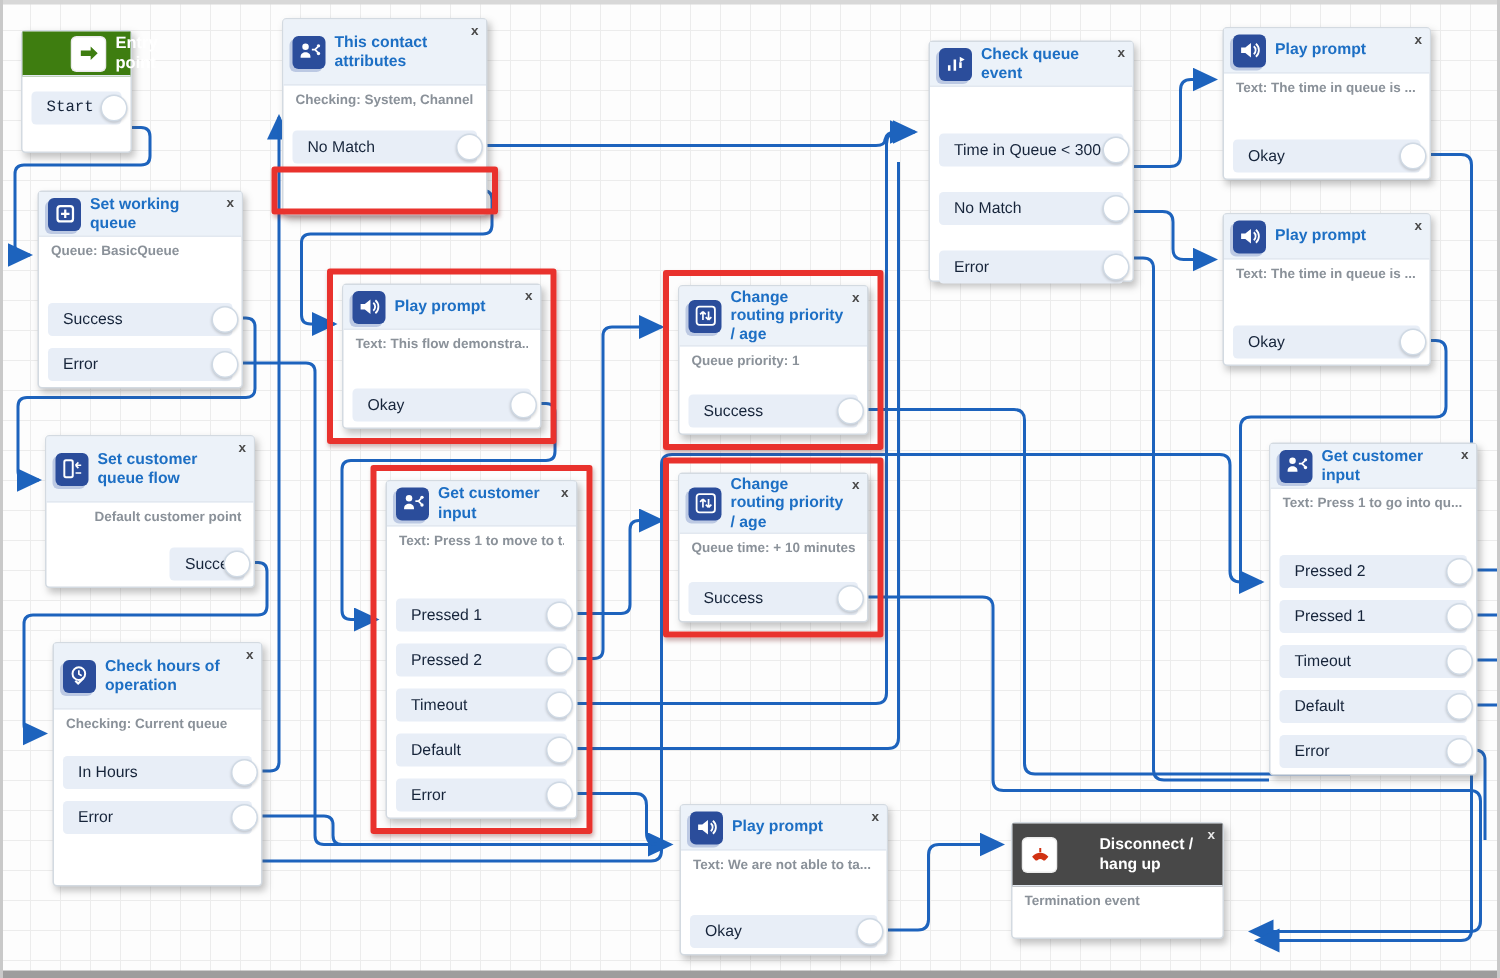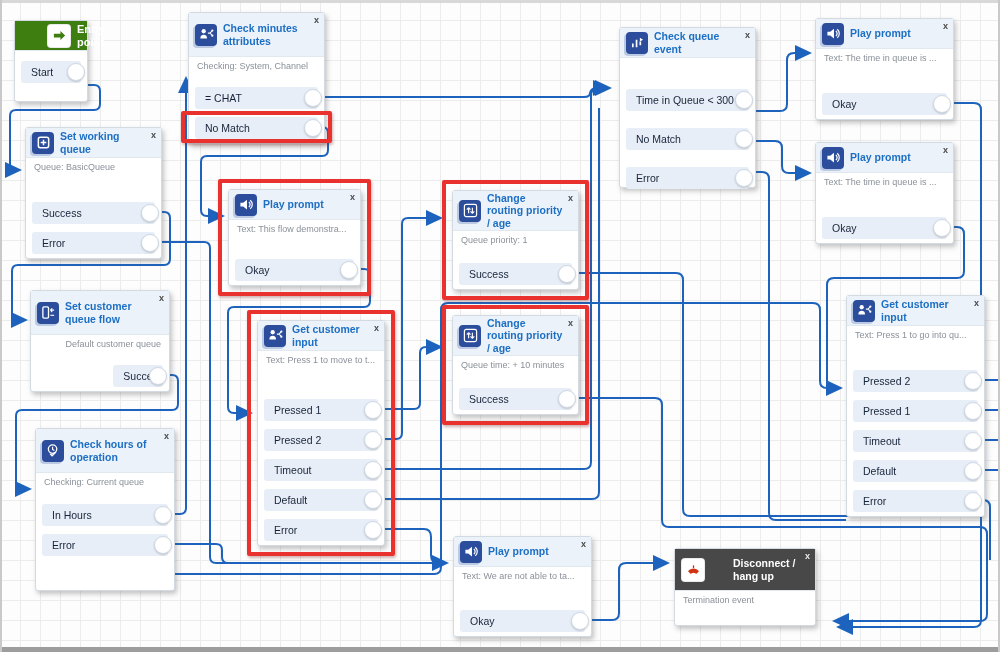--- a/index.html
+++ b/index.html
@@ -19,21 +19,21 @@
   .node-header.dark{background:var(--dark-header);gap:28px;}
   .icon-box{width:22px;height:22px;border-radius:4px;background:var(--icon-blue);flex:0 0 auto;
     display:flex;align-items:center;justify-content:center;box-shadow:-2px 2px 0 rgba(130,150,200,.45);}
   .icon-box.light{background:#fff;box-shadow:none;border:1px solid rgba(0,0,0,.08);}
   .icon-box svg{width:15px;height:15px;display:block;}
   .node-title{font-size:10.5px;font-weight:bold;color:var(--title-blue);line-height:1.15;}
   .node-header.green .node-title{color:#fff;font-size:11px;}
   .node-header.dark .node-title{color:#fff;}
   .close-x{position:absolute;top:1px;right:5px;font-size:9px;font-weight:bold;color:#4a4a4a;cursor:pointer;line-height:1.4;}
   .node-header.dark .close-x{color:#e8e8e8;}
-  .node-desc{margin:4px 8px 0 8px;height:12px;font-size:9px;font-weight:normal;color:var(--desc-gray);
+  .node-desc{margin:4px 8px 0 8px;height:12px;font-size:9px;font-weight:bold;color:var(--desc-gray);
     white-space:nowrap;overflow:hidden;}
   .node-rows{display:flex;flex-direction:column;gap:8px;padding:0 6px;}
   .row{position:relative;height:22px;background:var(--row-bg);border-radius:3px;
     display:flex;align-items:center;box-sizing:border-box;padding-left:10px;}
   .row-label{font-size:10.5px;color:#16243a;}
   .port{position:absolute;right:-4px;top:50%;transform:translateY(-50%);width:16px;height:16px;
     border-radius:50%;background:#fff;border:1px solid #cfd9e4;box-shadow:0 1px 2px rgba(0,0,0,.18);}
   .hl-frame{position:absolute;z-index:4;border:4px solid var(--hl-red);border-radius:2px;
     pointer-events:none;box-shadow:1px 2px 3px rgba(120,40,40,.35);}
 </style>
@@ -84,48 +84,44 @@
     <div class="node-header green" style="height: 30px; padding-left: 32px;">
       <span class="icon-box light">
           <svg viewBox="0 0 16 16">
             <path fill="#3e7d10" d="M2 6h7V3.2L14 8l-5 4.8V10H2z"></path>
           </svg>
         </span>
       <span class="node-title">Entry point</span>
 
     </div>
 
-    <div class="node-rows" style="margin-top: 10px;">
+    <div class="node-rows" style="margin-top: 10px; font-family: Liberation Mono, monospace;">
         <div class="row">
           <span class="row-label">Start</span>
           <span class="port"></span>
         </div>
       </div>
   </div>
     <div class="hl-frame" style="left: 181px; top: 111px; width: 143px; height: 24px;"></div>
     <div class="node" style="left: 188px; top: 12px; width: 137px; height: 132px;">
     <div class="node-header" style="height: 44px;">
       <span class="icon-box">
           <svg viewBox="0 0 16 16">
             <circle cx="5" cy="4.5" r="2.3" fill="#fff"></circle>
             <path fill="#fff" d="M1.5 11.5c0-2 1.6-3.2 3.5-3.2s3.5 1.2 3.5 3.2v.8H1.5z"></path>
             <path d="M9.5 6.5h2.2l2-2m-2 2l2 2" stroke="#fff" stroke-width="1.2" fill="none"></path>
             <circle cx="14.2" cy="3.8" r="1.2" fill="#fff"></circle>
             <circle cx="14.2" cy="9.2" r="1.2" fill="#fff"></circle>
           </svg>
         </span>
-      <span class="node-title">Check minutes attributes</span>
+      <span class="node-title">This contact attributes</span>
       <span class="close-x">x</span>
     </div>
     <div class="node-desc">Checking: System, Channel</div>
     <div class="node-rows" style="margin-top: 14px;">
-        <div class="row">
-          <span class="row-label">= CHAT</span>
-          <span class="port"></span>
-        </div>
         <div class="row">
           <span class="row-label">No Match</span>
           <span class="port"></span>
         </div>
       </div>
   </div>
     <div class="node" style="left: 25px; top: 127px; width: 137px; height: 132px;">
     <div class="node-header" style="height: 30px;">
       <span class="icon-box">
           <svg viewBox="0 0 16 16">
@@ -153,21 +149,21 @@
       <span class="icon-box">
           <svg viewBox="0 0 16 16">
             <rect x="2" y="2" width="6" height="12" rx="1.2" fill="none" stroke="#fff" stroke-width="1.4"></rect>
             <path d="M14 5.5h-4m0 0l2-2m-2 2l2 2" stroke="#fff" stroke-width="1.2" fill="none"></path>
             <path d="M10 11h4" stroke="#fff" stroke-width="1.2"></path>
           </svg>
         </span>
       <span class="node-title">Set customer queue flow</span>
       <span class="close-x">x</span>
     </div>
-    <div class="node-desc">Default customer queue</div>
+    <div class="node-desc">Default customer point</div>
     <div class="node-rows" style="margin-top: 14px;">
         <div class="row">
           <span class="row-label">Success</span>
           <span class="port"></span>
         </div>
       </div>
   </div>
     <div class="node" style="left: 35px; top: 428px; width: 140px; height: 163px;">
     <div class="node-header" style="height: 44px;">
       <span class="icon-box">

